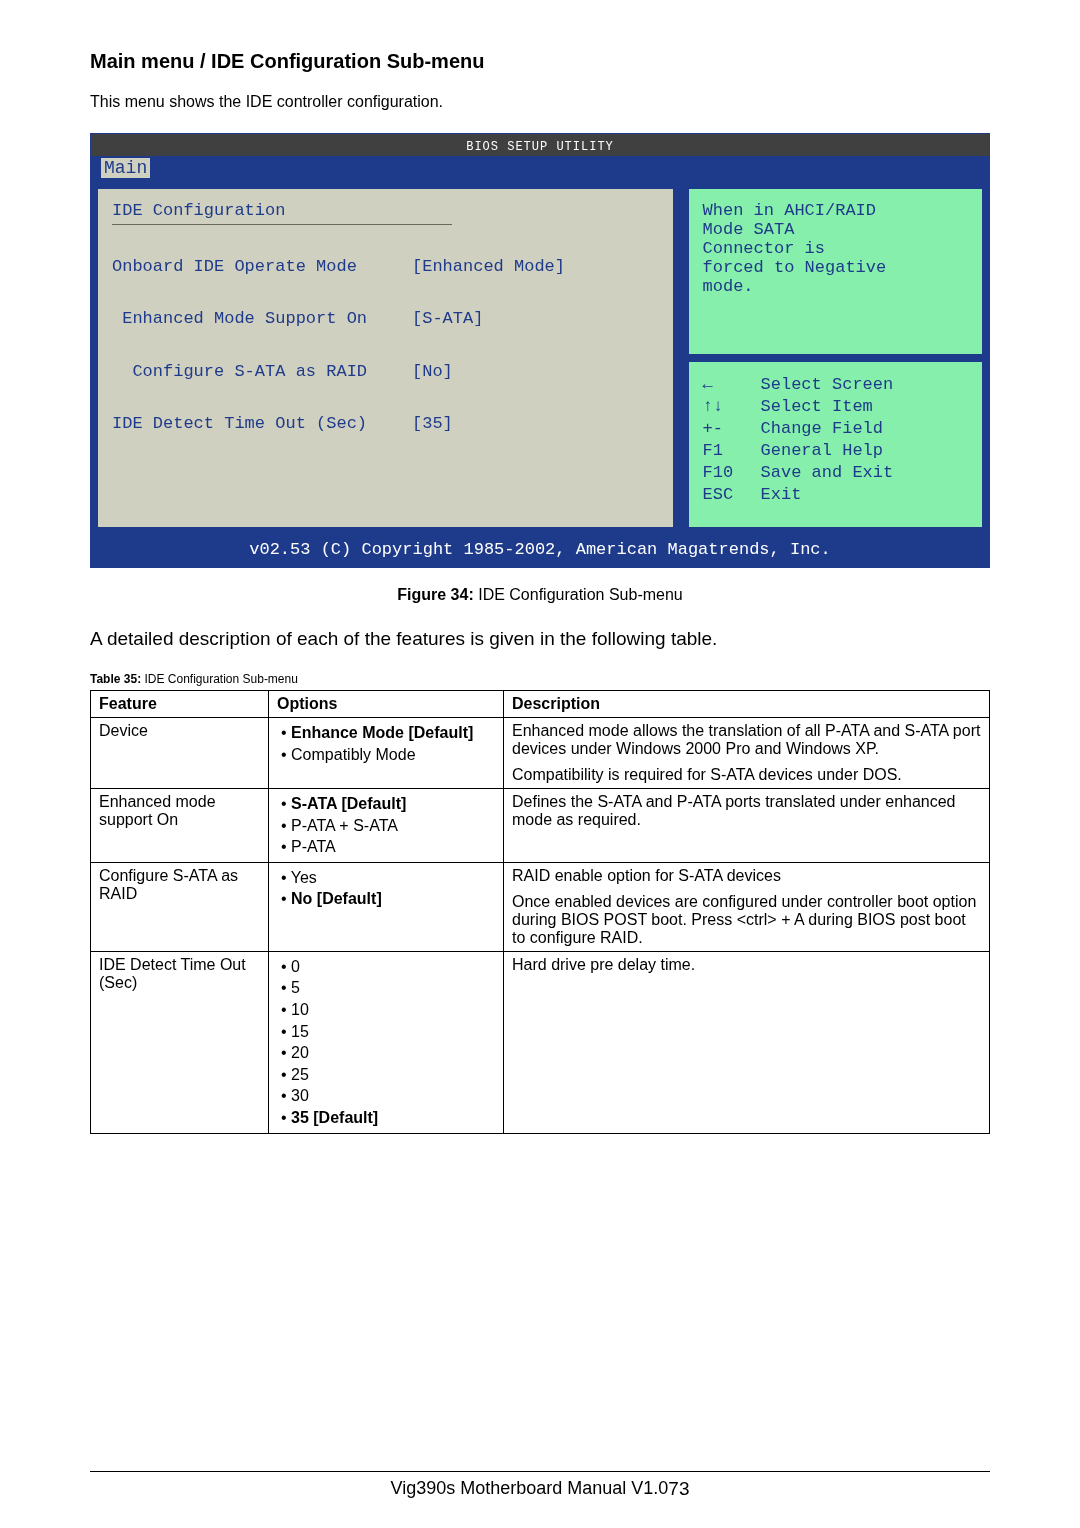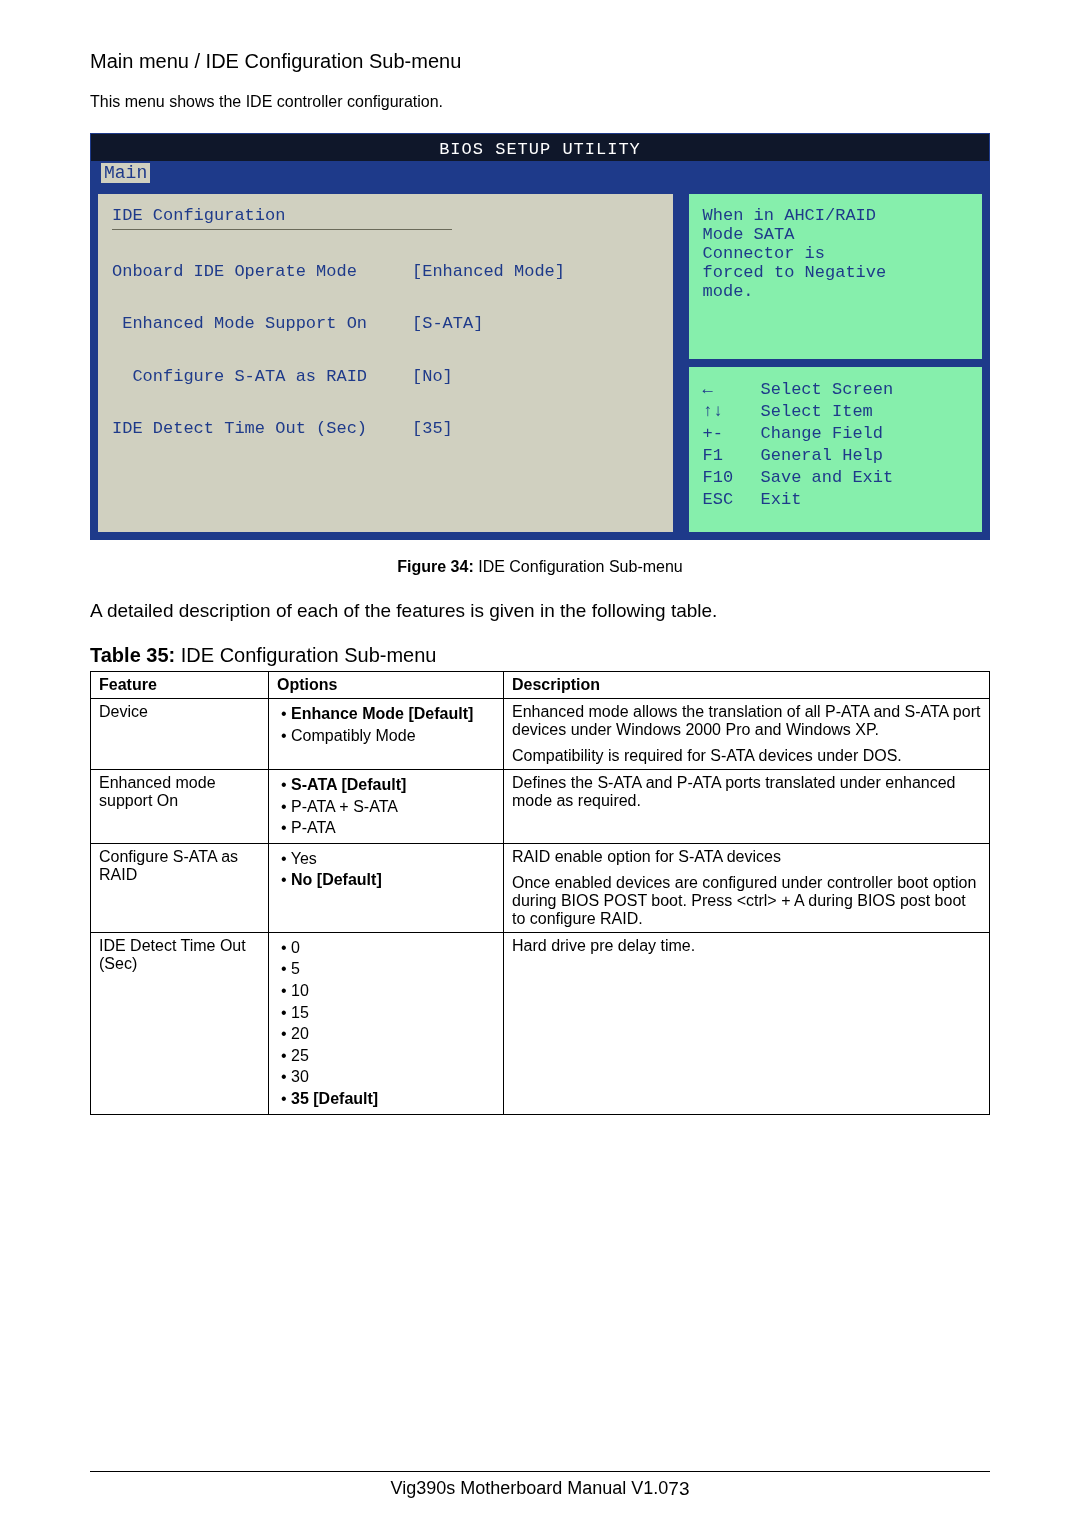--- a/index.html
+++ b/index.html
@@ -6,39 +6,39 @@
   body {
     font-family: Arial, sans-serif;
     background: #fff;
     width: 1080px;
     height: 1528px;
     padding: 50px 90px 20px 90px;
     position: relative;
   }
   .section-heading {
     font-size: 20px;
-    font-weight: normal;
+    font-weight: bold;
     margin-bottom: 20px;
   }
   .intro-text {
     font-size: 16px;
     margin-bottom: 22px;
   }
   .bios-box {
     width: 100%;
     border: 1px solid #1e3a8a;
     font-family: 'Courier New', monospace;
     background: #1e3a8a;
   }
   .bios-title-bar {
-    background: #0f172a;
+    background: #404040;
     color: #fff;
     text-align: center;
     padding: 6px 0 2px 0;
-    font-size: 17px;
+    font-size: 12px;
     letter-spacing: 1px;
   }
   .bios-tab-row {
     background: #1e3a8a;
     padding: 2px 23px 6px 10px;
   }
   .bios-tab {
     background: #d0d0c0;
     color: #1e3a8a;
     padding: 0 3px;
@@ -107,21 +107,21 @@
     text-align: center;
     font-size: 16px;
     margin: 18px 0 24px 0;
   }
   .figure-caption b { font-weight: bold; }
   .desc-text {
     font-size: 19px;
     margin-bottom: 22px;
   }
   .table-caption {
-    font-size: 20px;
+    font-size: 12px;
     margin-bottom: 4px;
   }
   .table-caption b { font-weight: bold; }
   table.feature-table {
     width: 100%;
     border-collapse: collapse;
     font-size: 16px;
   }
   table.feature-table th, table.feature-table td {
     border: 1px solid #000;
@@ -226,20 +226,21 @@
             <span class="bios-nav-key">F10</span>
             <span>Save and Exit</span>
           </div>
           <div class="bios-nav-row">
             <span class="bios-nav-key">ESC</span>
             <span>Exit</span>
           </div>
         </div>
     </div>
   </div>
+  <div class="bios-footer">v02.53 (C) Copyright 1985-2002, American Magatrends, Inc.</div>
 </div>
 
 <p class="figure-caption">
   <b>Figure 34:</b><span> IDE Configuration Sub-menu</span>
 </p>
 
 <p class="desc-text">A detailed description of each of the features is given in the following table.</p>
 
 <p class="table-caption">
   <b>Table 35:</b><span> IDE Configuration Sub-menu</span>

